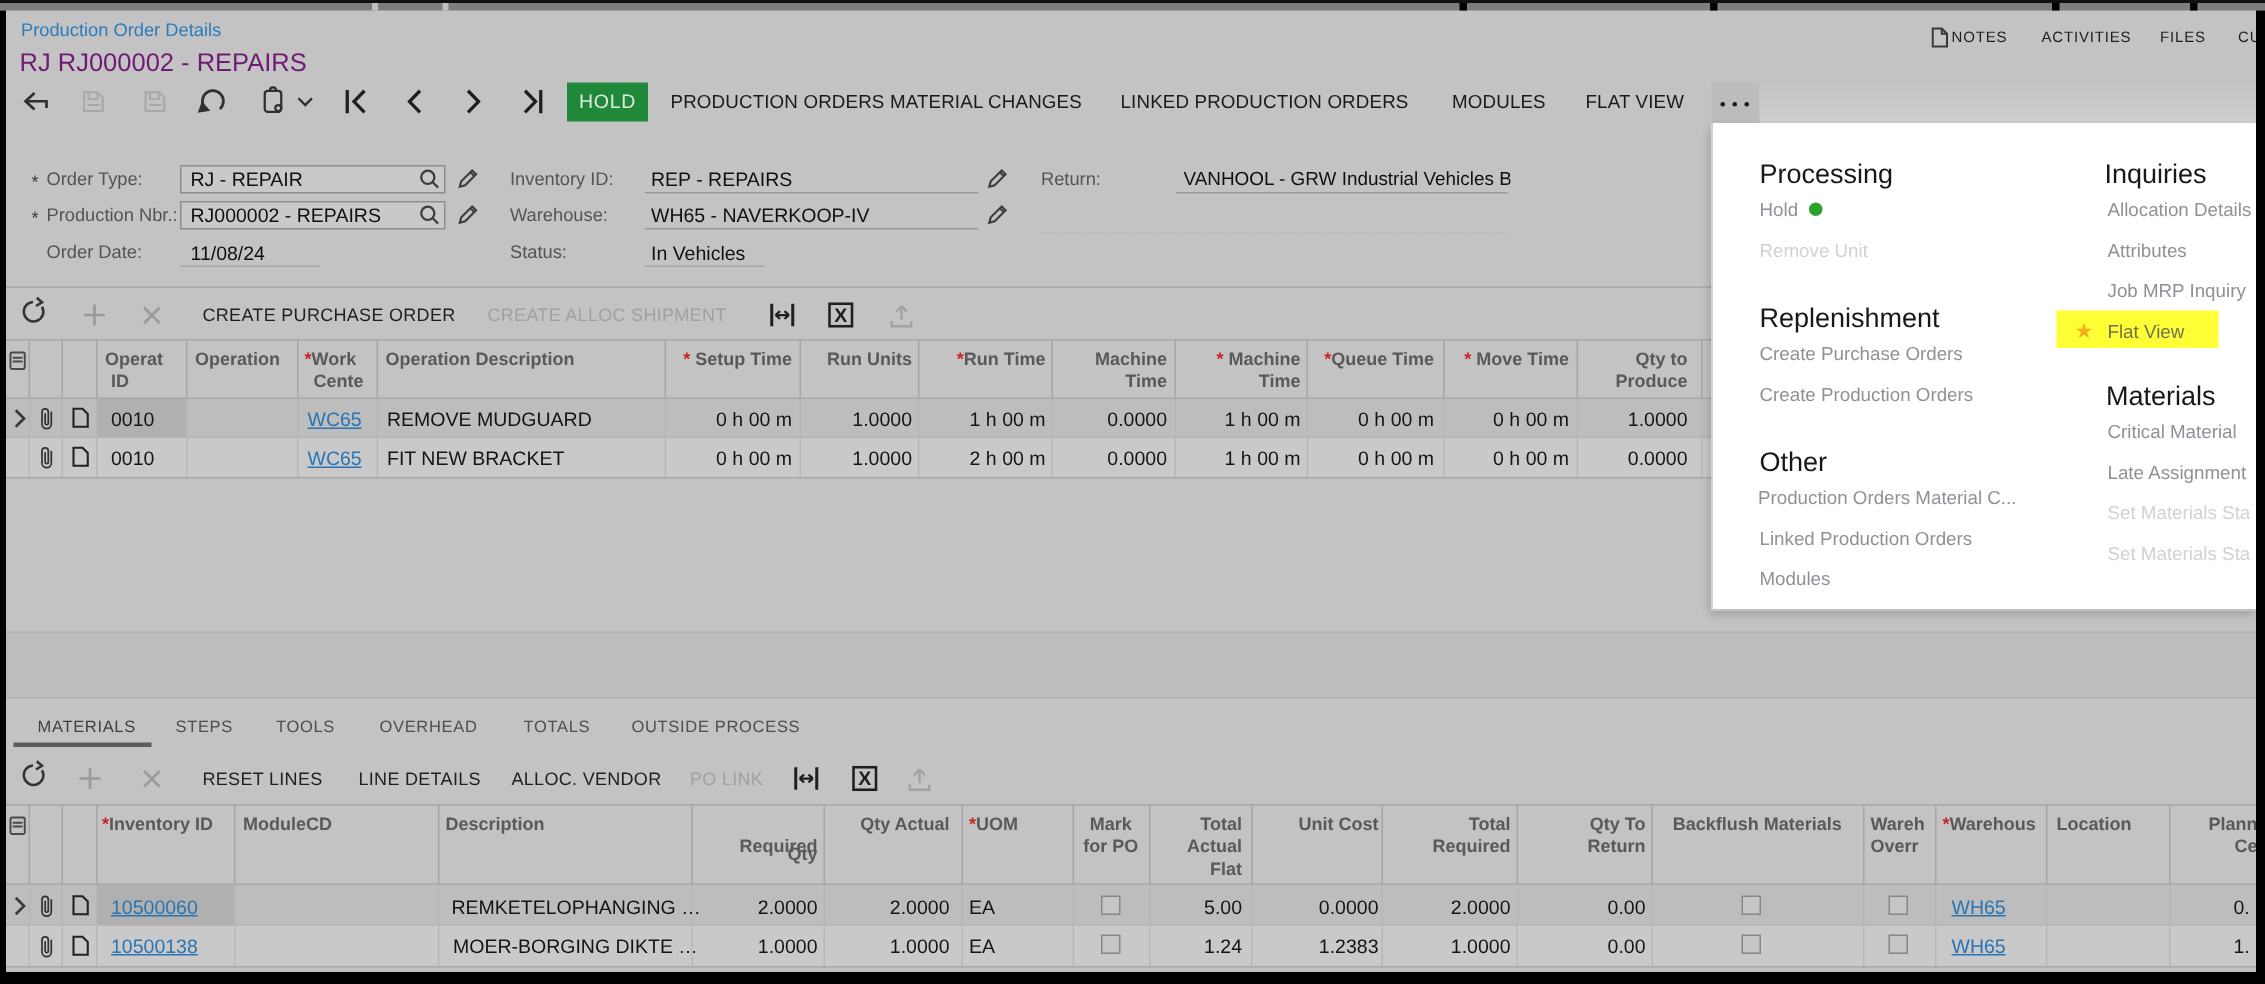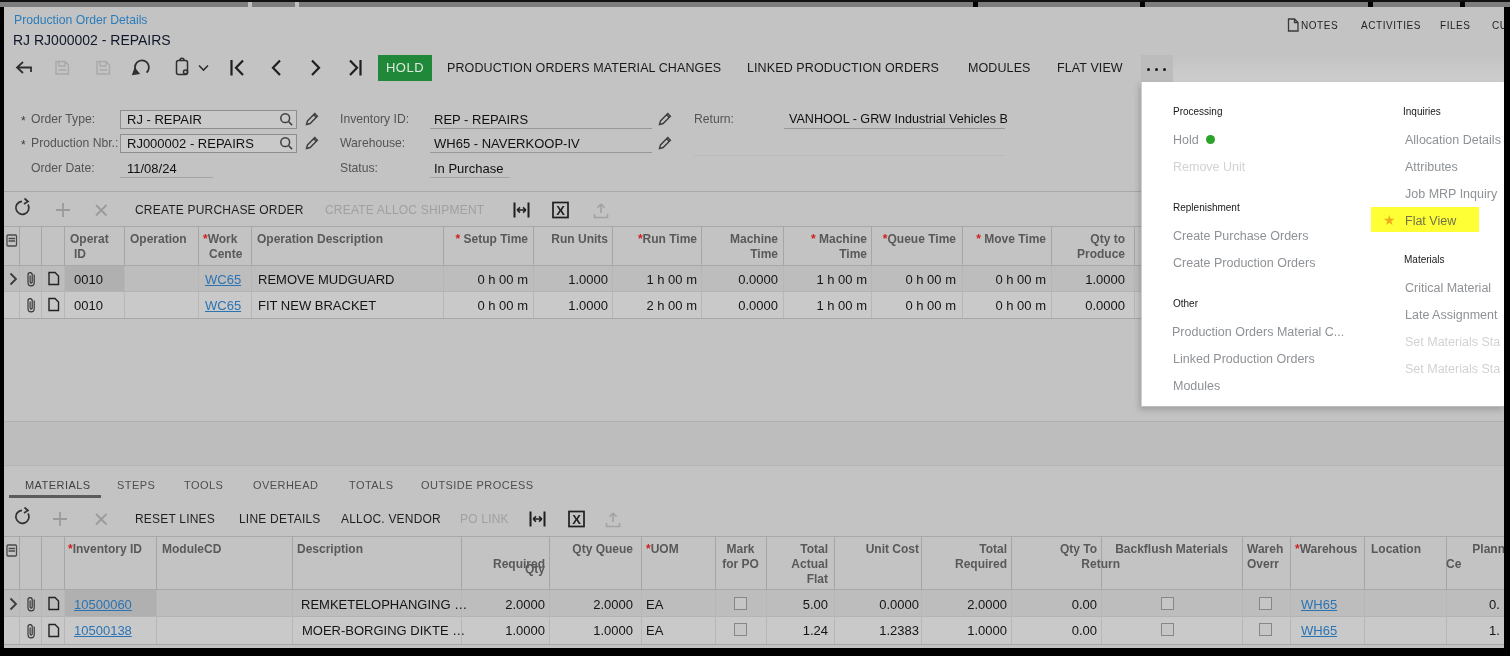--- a/index.html
+++ b/index.html
@@ -7,21 +7,21 @@
 .abs{position:absolute}
 .blk{background:#000}
 
 #tstrip{left:0;top:0;width:1510px;height:7px;background:#7d7d7d;border-top:2px solid #111}
 
 #bleft{left:0;top:7px;width:4px;height:649px}
 #bright{left:1504px;top:7px;width:6px;height:649px}
 #bbottom{left:0;top:648px;width:1510px;height:8px}
 
 .bluelink{color:#2b7cba;font-size:12.2px}
-.h1{color:#0f172a;font-size:14px}
+.h1{color:#701a75;font-size:17px}
 
 .toplink{font-size:10px;color:#1f1f1f;letter-spacing:.55px}
 
 .menuitem{font-size:12.5px;color:#1a1a1a;letter-spacing:.1px}
 #hold{left:378px;top:55px;width:54px;height:26px;background:#1f8939;color:#dfe9df;font-size:13px;text-align:center;line-height:26px;letter-spacing:.5px}
 #dots{left:1141px;top:55px;width:32px;height:27px;background:#bcbcbc}
 .dot{position:absolute;top:13px;width:3px;height:3px;border-radius:2px;background:#1a1a1a}
 
 .flabel{font-size:12.2px;color:#545454}
 .fstar{color:#3a3a3a;font-size:12px;position:absolute}
@@ -40,21 +40,21 @@
 .tab{font-size:11px;color:#4e4e4e;letter-spacing:.45px}
 .ra{width:120px;text-align:right;white-space:nowrap}
 .g1h{top:226px;width:1px;height:39px;background:#a6a6a6}
 .g1r{top:266px;width:1px;height:52px;background:#b7b7b7}
 .g2h{top:536px;width:1px;height:53px;background:#a6a6a6}
 .g2r{top:590px;width:1px;height:54px;background:#b7b7b7}
 
 .cb{width:13px;height:13px;border:1px solid #878787;background:#c6c6c6}
 
 #panel{left:1141px;top:82px;width:364px;height:325px;background:#fff;border-left:1px solid #cfcfcf;border-bottom:1px solid #bdbdbd;box-shadow:-2px 3px 6px rgba(0,0,0,0.18)}
-.mh{font-size:10px;color:#181818;font-weight:400}
+.mh{font-size:18px;color:#181818;font-weight:400}
 .mi{font-size:12.5px;color:#8e9296}
 .mi.dis{color:#d2d2d2}
 #fv{left:229px;top:125px;width:108px;height:25px;background:#ffff35}
 </style></head>
 <body>
 <div id="page">
   <div id="tstrip" class="abs"></div>
   <div class="abs" style="left:248px;top:2px;width:4px;height:5px;background:#c0c0c0"></div>
   <div class="abs" style="left:295px;top:2px;width:4px;height:5px;background:#c0c0c0"></div>
   <div class="abs blk" style="left:973px;top:2px;width:5px;height:5px"></div>
@@ -150,21 +150,21 @@
   <div class="abs" style="left:430px;top:152px;width:222px;height:1px;background:#989898"></div>
   <svg class="abs" style="left:657px;top:135px" width="16" height="16" fill="none" stroke="#3d3d3d" stroke-width="1.4">
       <path d="M2.5 13.5 l1-3.6 7.3-7.3 2.6 2.6 -7.3 7.3 z M9.6 3.8 l2.6 2.6"></path>
     </svg>
   <div class="abs" style="left:695px;top:155px;width:310px;height:1px;border-bottom:1px dotted #b5b5b5"></div>
 
   <div class="abs flabel" style="left:31px;top:161px">Order Date:</div>
   <div class="abs fval" style="left:127px;top:161px">11/08/24</div>
   <div class="abs" style="left:120px;top:177px;width:93px;height:1px;background:#a5a5a5"></div>
   <div class="abs flabel" style="left:340px;top:161px">Status:</div>
-  <div class="abs fval" style="left:434px;top:161px">In Purchase</div>
+  <div class="abs fval" style="left:434px;top:161px">In Vehicles</div>
   <div class="abs" style="left:430px;top:177px;width:80px;height:1px;background:#a5a5a5"></div>
 
   <div class="abs hline" style="left:4px;top:191px;width:1500px"></div>
 
   <svg class="abs" style="left:0;top:194px" width="640" height="32" fill="none">
     <path d="M28 10.5 a6.5 6.5 0 1 1 -6-3.2 M24.5 4.5 l3.5 3 -4 2.5" stroke="#333" stroke-width="1.7"></path>
     <path d="M63 9 v14 M56 16 h14" stroke="#9b9b9b" stroke-width="1.8"></path>
     <path d="M96 11 l10.5 10.5 M106.5 11 L96 21.5" stroke="#9b9b9b" stroke-width="1.8"></path>
     <g stroke="#1f1f1f" stroke-width="2">
         <path d="M514.5 8.5 v15"></path>
@@ -362,39 +362,39 @@
   </div>
   <svg class="abs" style="left:6px;top:544px" width="12" height="13" fill="none" stroke="#4a4a4a" stroke-width="1.3">
       <rect x="1" y="1" width="9.5" height="11" rx="1"></rect>
       <path d="M2.5 4.5 h6.5 M2.5 7 h6.5"></path>
     </svg>
   <div class="abs gh" style="left:68px;top:542px"><span class="star">*</span>Inventory ID</div>
   <div class="abs gh" style="left:162px;top:542px">ModuleCD</div>
   <div class="abs gh" style="left:297px;top:542px">Description</div>
   <div class="abs gh ra" style="right:965px;top:562px">Qty</div>
   <div class="abs gh ra" style="right:965px;top:557px">Required</div>
-  <div class="abs gh ra" style="right:877px;top:542px">Qty Queue</div>
+  <div class="abs gh ra" style="right:877px;top:542px">Qty Actual</div>
   <div class="abs gh" style="left:646px;top:542px"><span class="star">*</span>UOM</div>
   <div class="abs gh" style="left:715px;top:542px;width:51px;text-align:center">Mark</div>
   <div class="abs gh" style="left:715px;top:557px;width:51px;text-align:center">for PO</div>
   <div class="abs gh ra" style="right:682px;top:542px">Total</div>
   <div class="abs gh ra" style="right:682px;top:557px">Actual</div>
   <div class="abs gh ra" style="right:682px;top:572px">Flat</div>
   <div class="abs gh ra" style="right:591px;top:542px">Unit Cost</div>
   <div class="abs gh ra" style="right:503px;top:542px">Total</div>
   <div class="abs gh ra" style="right:503px;top:557px">Required</div>
   <div class="abs gh ra" style="right:413px;top:542px">Qty To</div>
-  <div class="abs gh ra" style="right:390px;top:557px">Return</div>
+  <div class="abs gh ra" style="right:413px;top:557px">Return</div>
   <div class="abs gh" style="left:1101px;top:542px;width:141px;text-align:center">Backflush Materials</div>
   <div class="abs gh" style="left:1247px;top:542px;width:38px;overflow:hidden;white-space:nowrap">Wareh</div>
   <div class="abs gh" style="left:1247px;top:557px;width:38px;overflow:hidden;white-space:nowrap">Overr</div>
   <div class="abs gh" style="left:1295px;top:542px;width:68px;overflow:hidden;white-space:nowrap"><span class="star">*</span>Warehous</div>
   <div class="abs gh" style="left:1371px;top:542px">Location</div>
   <div class="abs gh" style="left:1446px;top:542px;width:59px;text-align:right">Plann</div>
-  <div class="abs gh" style="left:1446px;top:557px;width:59px;">Ce</div>
+  <div class="abs gh" style="left:1446px;top:557px;width:59px;text-align:right">Ce</div>
 
   <svg class="abs" style="left:8px;top:597px" width="10" height="14" fill="none" stroke="#3a3a3a" stroke-width="1.8">
       <path d="M2.5 1.5 l5.5 5.5 -5.5 5.5"></path>
     </svg>
   <svg class="abs" style="left:25px;top:596px" width="13" height="17" fill="none" stroke="#333" stroke-width="1.15">
       <path d="M9.2 3.5 v8.2 a3.1 3.1 0 0 1 -6.2 0 v-8 a2.1 2.1 0 0 1 4.2 0 v7.4 a1.05 1.05 0 0 1 -2.1 0 v-6.6"></path>
     </svg>
   <svg class="abs" style="left:47px;top:596px" width="13" height="15" fill="none" stroke="#222" stroke-width="1.4">
       <path d="M2 1.5 h6 l3.5 3.5 v8.5 h-9.5 z"></path>
     </svg>

